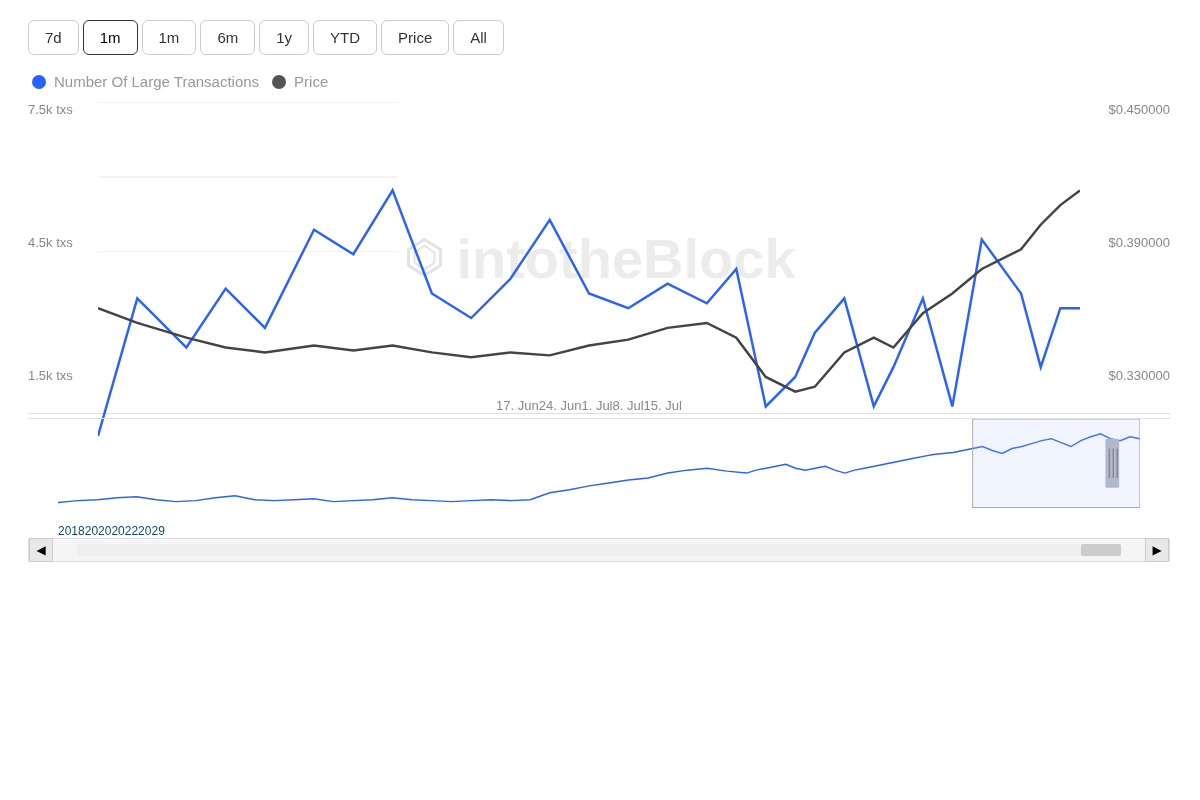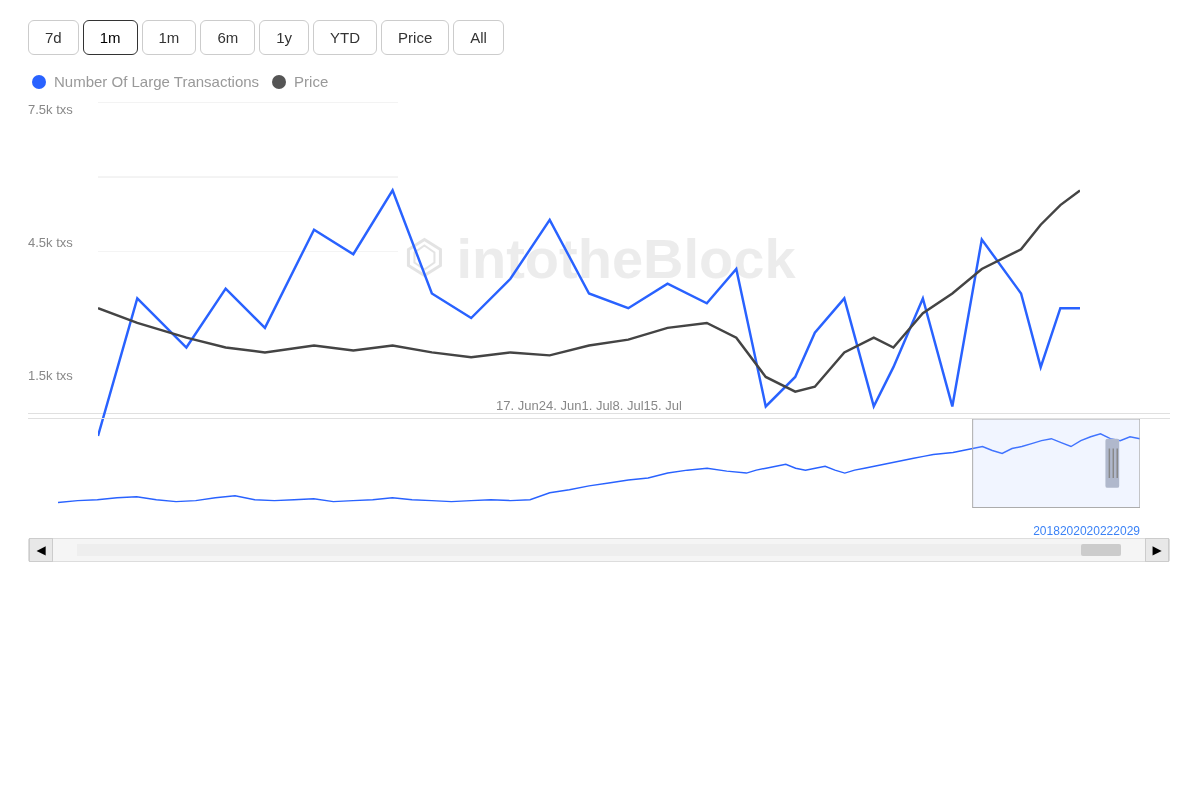--- a/index.html
+++ b/index.html
@@ -144,23 +144,23 @@
       left: 30px;
       right: 30px;
       bottom: 24px;
     }
     .overview-x-labels {
       position: absolute;
       bottom: 0;
       left: 30px;
       right: 30px;
       display: flex;
-      justify-content: flex-end;
+      justify-content: flex-start;
       font-size: 12px;
-      color: #3b82f6;
+      color: #0c4a6e;
     }
     .scroll-bar {
       height: 24px;
       background: #f5f5f5;
       border: 1px solid #ddd;
       border-radius: 2px;
       position: relative;
       display: flex;
       align-items: center;
       margin: 0 0;
@@ -225,20 +225,25 @@
 
   <div class="chart-area">
     <div class="main-chart">
 
       <div class="y-labels-left">
       <span>7.5k txs</span>
           <span>4.5k txs</span>
           <span>1.5k txs</span>
         </div>
 
+      <div class="y-labels-right">
+      <span>$0.450000</span>
+          <span>$0.390000</span>
+          <span>$0.330000</span>
+        </div>
 
       <svg class="grid-lines">
         <line x1="0" y1="0%" x2="100%" y2="0%" stroke="#e8e8e8" stroke-width="1"></line>
         <line x1="0" y1="50%" x2="100%" y2="50%" stroke="#e8e8e8" stroke-width="1"></line>
         <line x1="0" y1="100%" x2="100%" y2="100%" stroke="#e8e8e8" stroke-width="1"></line>
       </svg>
 
       <div class="watermark">
         <svg width="44" height="44" viewBox="0 0 44 44" fill="none">
           <polygon points="22,4 38,14 38,30 22,40 6,30 6,14" fill="none" stroke="rgba(200,200,200,0.5)" stroke-width="3"></polygon>

